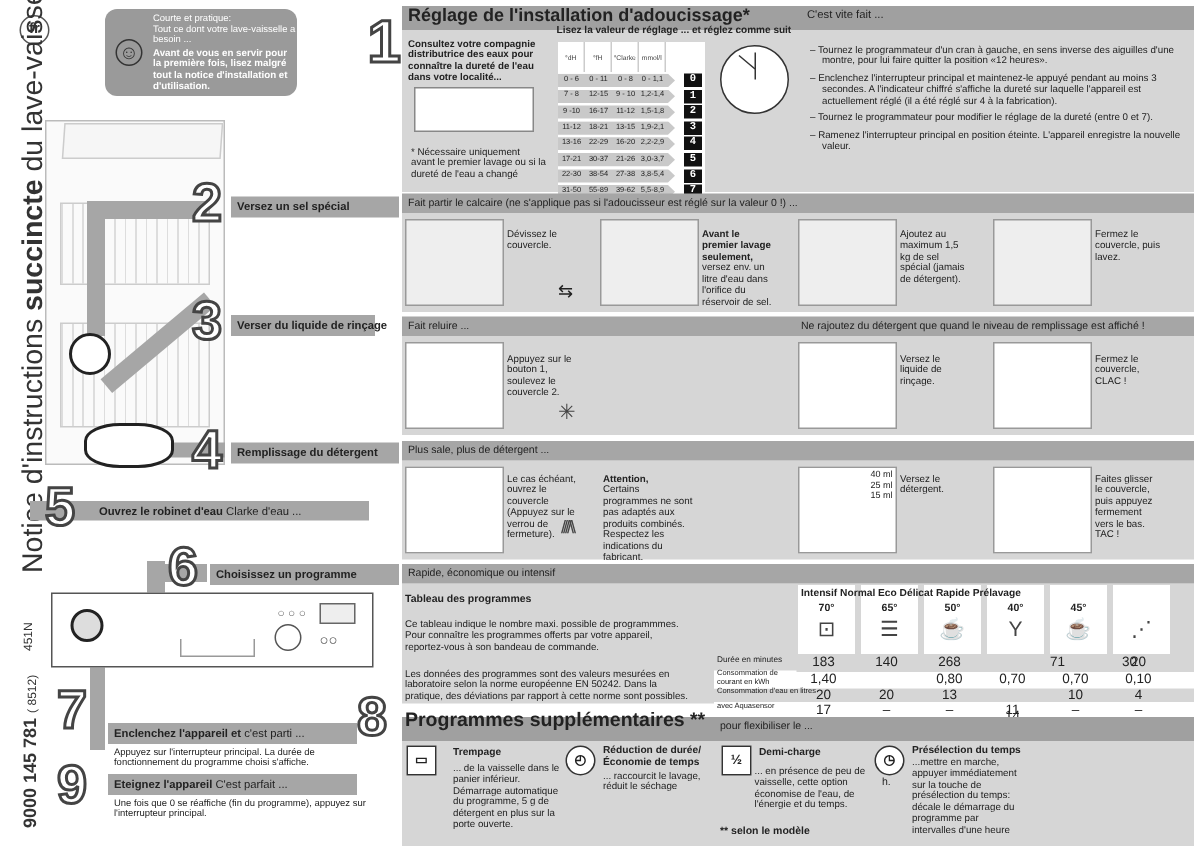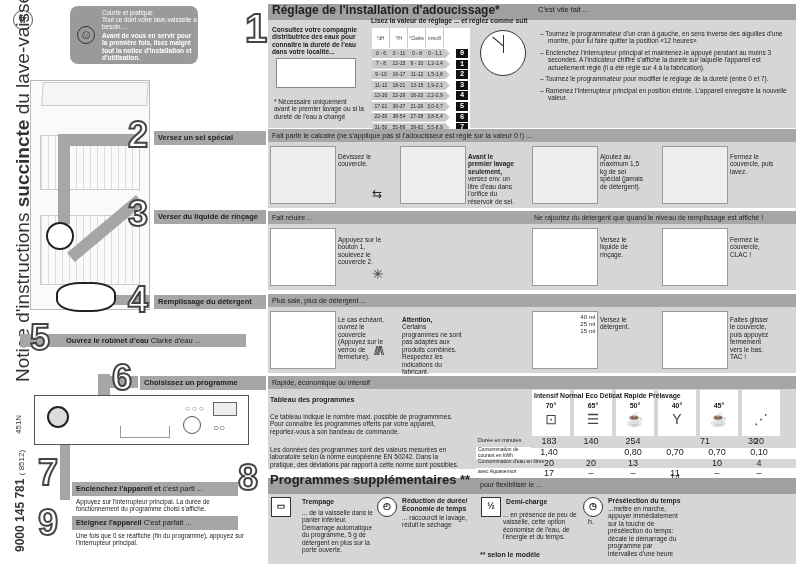--- a/index.html
+++ b/index.html
@@ -133,21 +133,21 @@
 <div class="bignum" style="left:128px;top:117px;font-size:36px;">2</div>
 <div class="bignum" style="left:128px;top:196px;font-size:36px;">3</div>
 <div class="bignum" style="left:128px;top:282px;font-size:36px;">4</div>
 <div class="bignum" style="left:30px;top:320px;font-size:36px;">5</div>
 <div class="bignum" style="left:112px;top:360px;font-size:36px;">6</div>
 <div class="bignum" style="left:38px;top:455px;font-size:36px;">7</div>
 <div class="bignum" style="left:238px;top:460px;font-size:36px;">8</div>
 <div class="bignum" style="left:38px;top:505px;font-size:36px;">9</div>
 
 <div class="stepbar" style="left:154px;top:131px;width:112px;">Versez un sel spécial</div>
-<div class="stepbar" style="left:154px;top:210px;width:112px;">Verser du liquide de rinçage</div>
+<div class="stepbar" style="left:154px;top:210px;width:96px;">Verser du liquide de rinçage</div>
 <div class="stepbar" style="left:154px;top:295px;width:112px;">Remplissage du détergent</div>
 <div class="stepbar" style="left:62px;top:334px;width:185px;background:transparent;"><span>Ouvrez le robinet d'eau</span> <span class="normal">Clarke d'eau ...</span></div>
 <div class="stepbar" style="left:140px;top:376px;width:126px;">Choisissez un programme</div>
 <div class="stepbar" style="left:72px;top:482px;width:166px;"><span>Enclenchez l'appareil et</span> <span class="normal">c'est parti ...</span></div>
 <div class="ptext" style="left:76px;top:498px;width:175px;font-size:6.3px;">Appuyez sur l'interrupteur principal. La durée de fonctionnement du programme choisi s'affiche.</div>
 <div class="stepbar" style="left:72px;top:516px;width:166px;"><span>Eteignez l'appareil</span> <span class="normal">C'est parfait ...</span></div>
 <div class="ptext" style="left:76px;top:532px;width:175px;font-size:6.3px;">Une fois que 0 se réaffiche (fin du programme), appuyez sur l'interrupteur principal.</div>
 
 <div class="panel" style="left:268px;top:4px;width:264px;height:124px;"></div>
 <div class="sec-head" style="left:268px;top:4px;width:264px;"></div>
@@ -323,21 +323,21 @@
 
 <div class="rowlabel g" style="left:476px;top:437px;">Durée en minutes</div>
 <div class="rowbg" style="left:476px;top:448px;width:320px;"></div>
 <div class="rowlabel" style="left:476px;top:447px;width:55px;font-size:5px;">Consommation de courant en kWh</div>
 <div class="rowlabel g" style="left:476px;top:459px;font-size:5px;">Consommation d'eau en litres</div>
 <div class="rowbg" style="left:476px;top:468px;width:320px;"></div>
 <div class="rowlabel" style="left:476px;top:469px;font-size:5px;">avec Aquasensor</div>
 
 <div class="val" style="left:532px;top:436px;">183</div>
 <div class="val" style="left:574px;top:436px;">140</div>
-<div class="val" style="left:616px;top:436px;">254</div>
+<div class="val" style="left:616px;top:436px;">268</div>
 <div class="val" style="left:688px;top:436px;">71</div>
 <div class="val" style="left:724px;top:436px;text-align:right;">30</div>
 <div class="val" style="left:742px;top:436px;">20</div>
 
 <div class="val" style="left:532px;top:447px;">1,40</div>
 <div class="val" style="left:574px;top:447px;margin-top:38px;">1,35</div>
 <div class="val" style="left:616px;top:447px;">0,80</div>
 <div class="val" style="left:658px;top:447px;">0,70</div>
 <div class="val" style="left:700px;top:447px;">0,70</div>
 <div class="val" style="left:742px;top:447px;">0,10</div>

